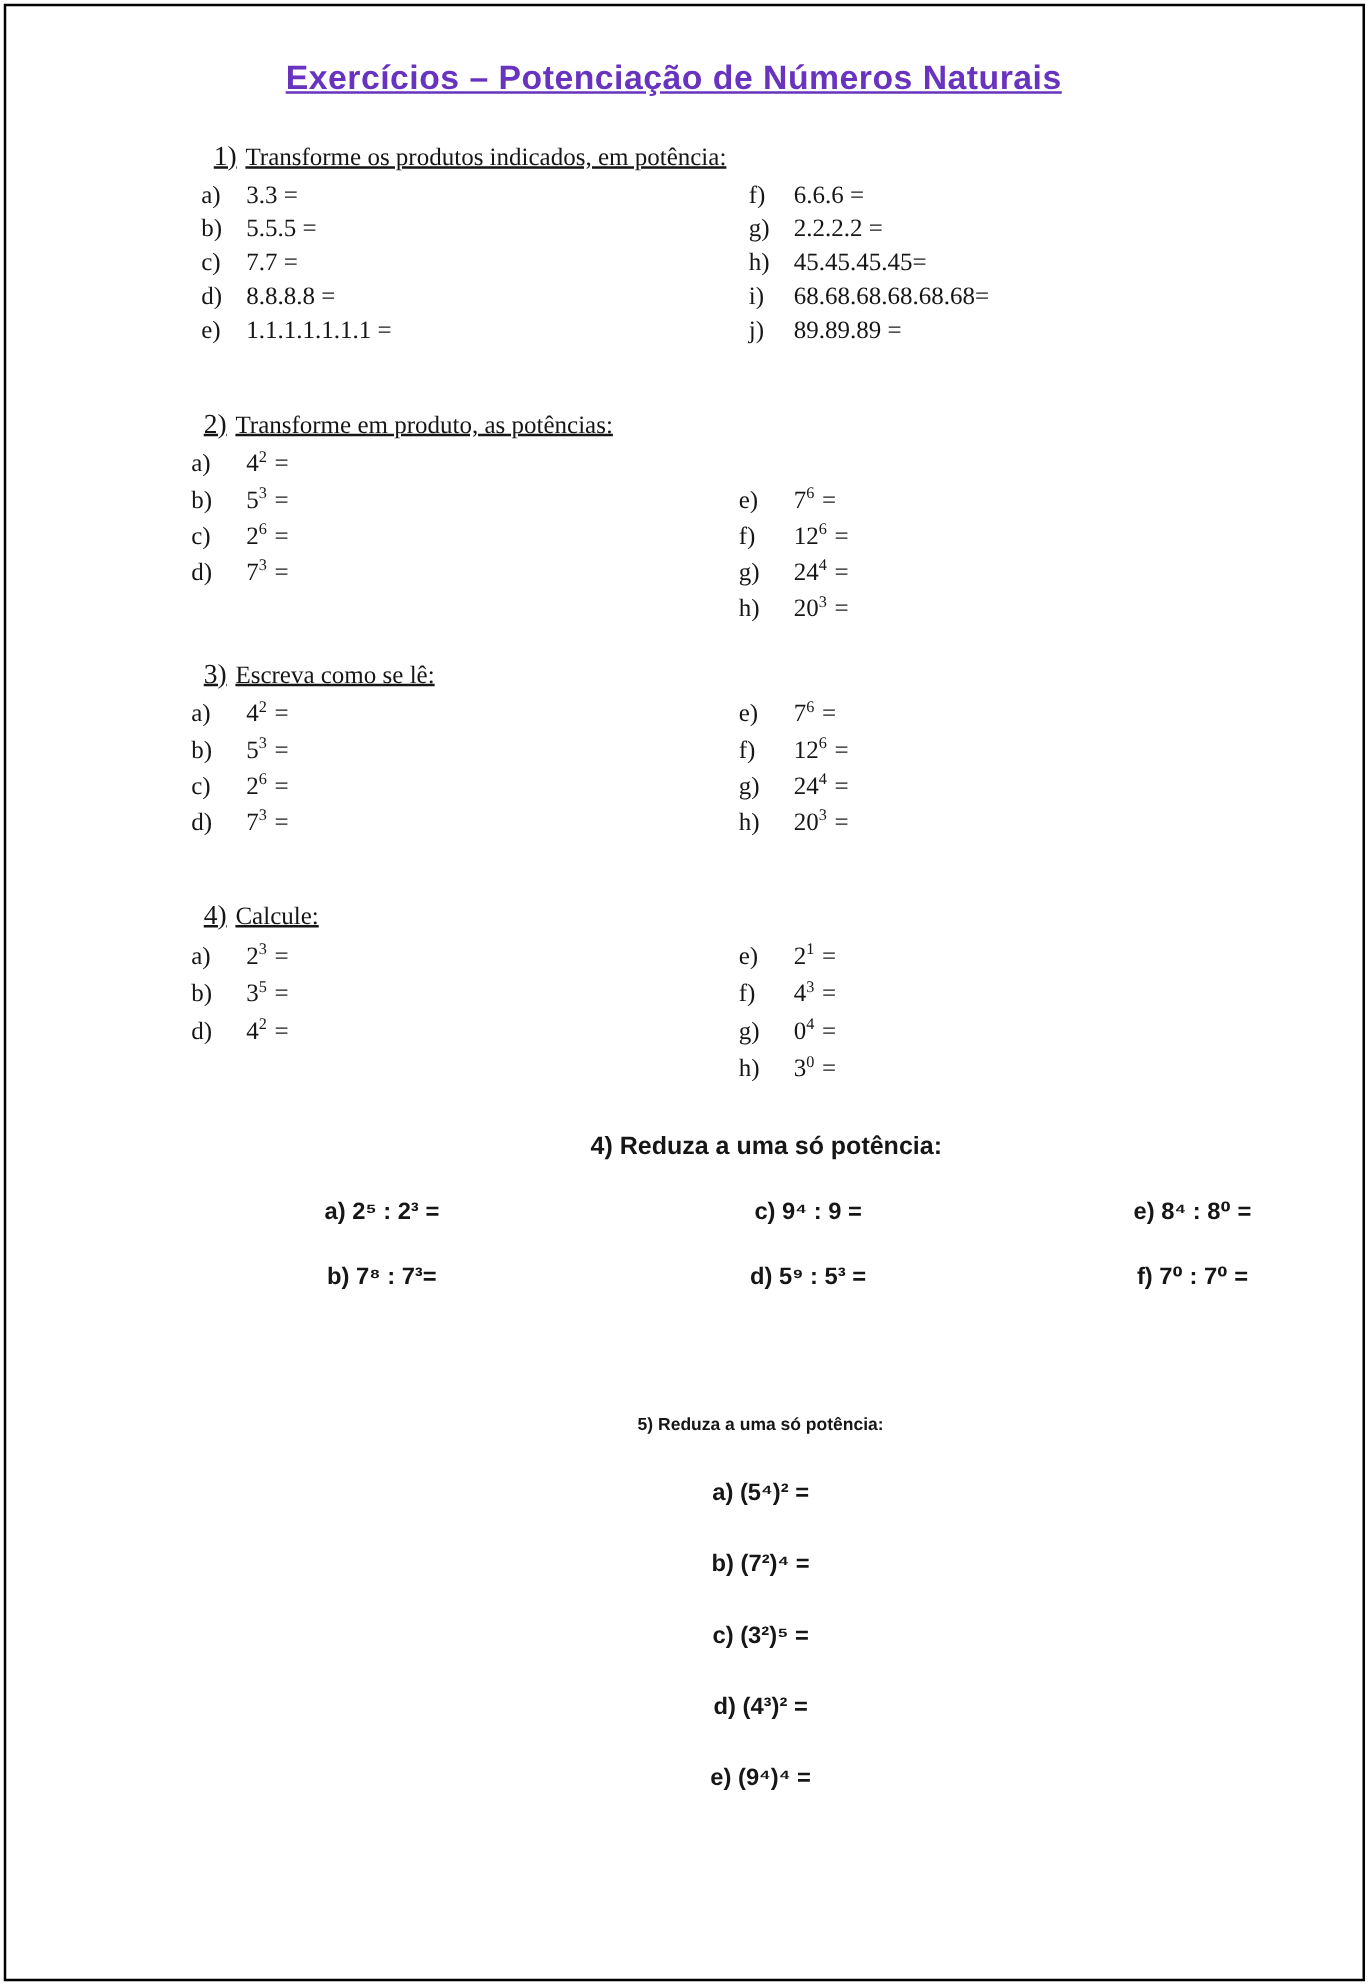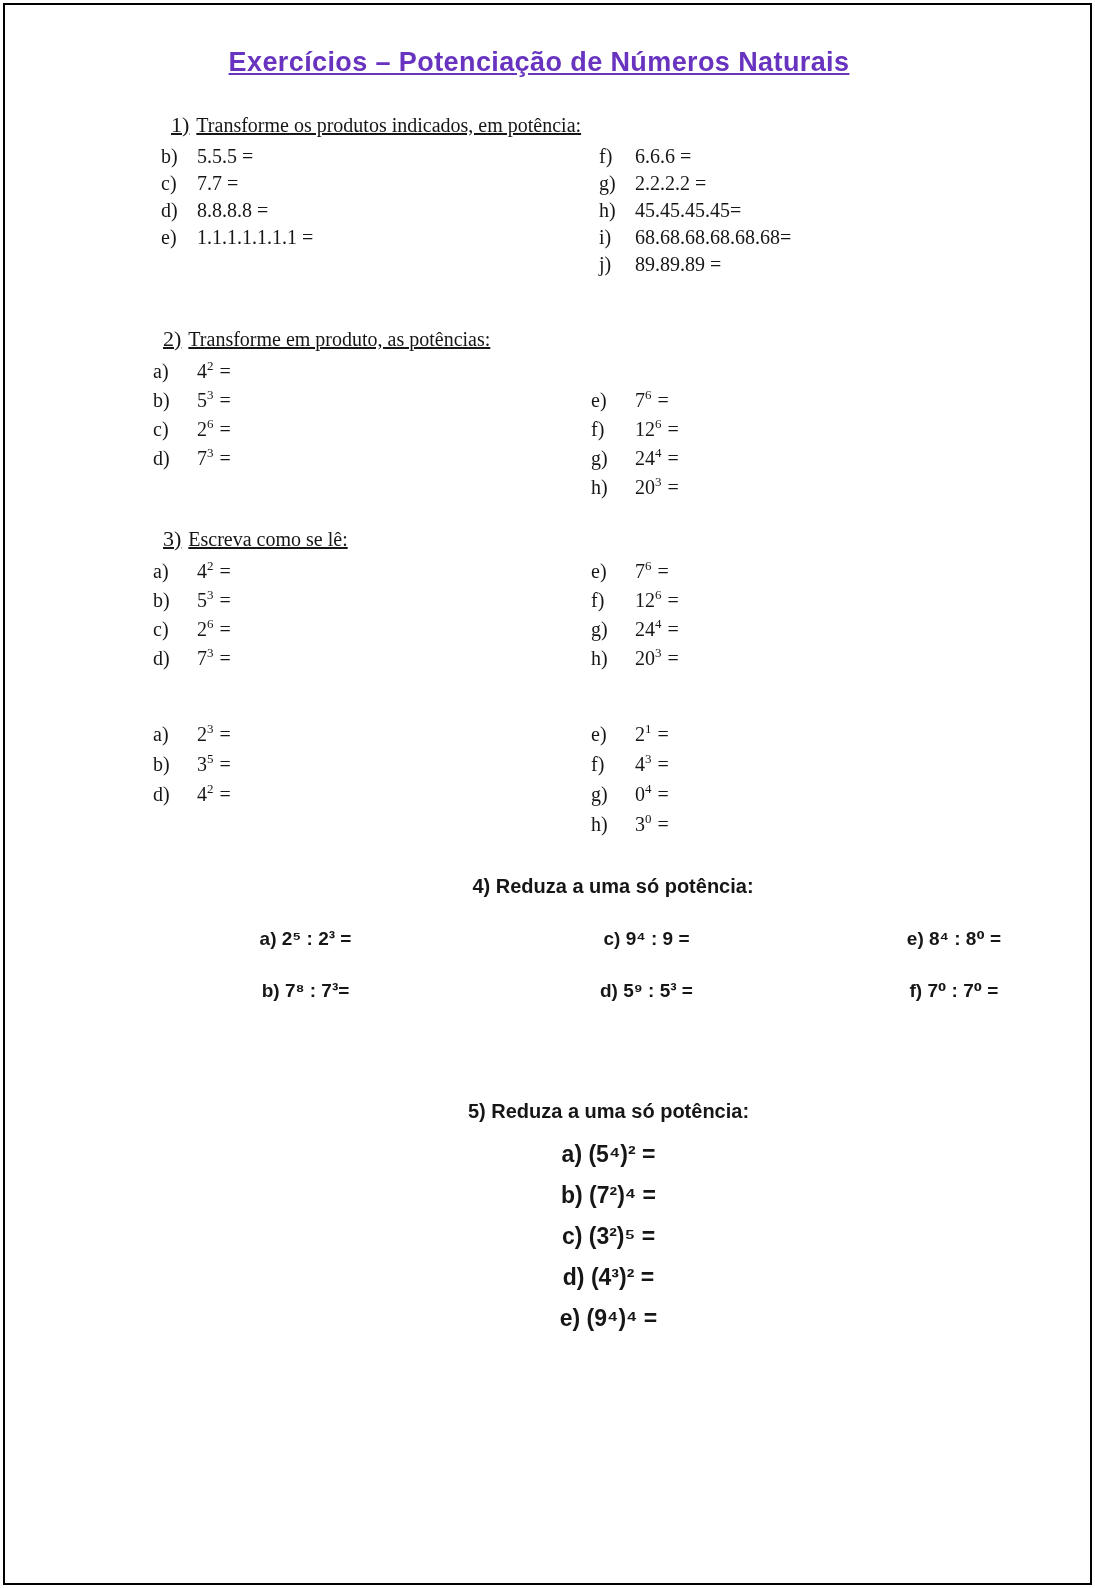--- a/index.html
+++ b/index.html
@@ -40,34 +40,35 @@
   sup { font-size: 13px; line-height: 0; }
   .eq { margin-left: 6px; }
   .offset-col { margin-top: 29px; }
 
   .sans { font-family: "Liberation Sans", "DejaVu Sans", sans-serif; font-weight: 700; text-align: center; }
   .ex-4b { margin-left: 131px; margin-top: 36px; }
   .ex-4b .b-head { font-size: 20px; }
   .row3 { display: grid; grid-template-columns: 339px 343px auto; margin-top: 30px; }
   .bitem { font-size: 19px; line-height: 22px; white-space: pre; }
   .ex-5 { margin-left: 122px; margin-top: 98px; }
-  .ex-5 .b-head { font-size: 20px; }
-  .b5item { font-size: 23px; line-height: 19px; margin-top: 22px; white-space: pre; }
+  .ex-5 .b-head { font-size: 14px; }
+  .b5item { font-size: 19px; line-height: 19px; margin-top: 38px; white-space: pre; }
 </style>
 </head>
 <body>
 
 <div class="page">
 
   <h1 class="title" style="color: rgb(103, 51, 191);">Exercícios – Potenciação de Números Naturais</h1>
 
   <section class="ex ex-first">
     <div class="ex-head"><span class="ex-num">1)</span><span>Transforme os produtos indicados, em potência:</span></div>
     <div class="cols">
       <div class="col">
+        <div class="item"><span class="lbl">a)</span><span>3.3 =</span></div>
         <div class="item"><span class="lbl">b)</span><span>5.5.5 =</span></div>
         <div class="item"><span class="lbl">c)</span><span>7.7 =</span></div>
         <div class="item"><span class="lbl">d)</span><span>8.8.8.8 =</span></div>
         <div class="item"><span class="lbl">e)</span><span>1.1.1.1.1.1.1 =</span></div>
       </div>
       <div class="col">
         <div class="item"><span class="lbl">f)</span><span>6.6.6 =</span></div>
         <div class="item"><span class="lbl">g)</span><span>2.2.2.2 =</span></div>
         <div class="item"><span class="lbl">h)</span><span>45.45.45.45=</span></div>
         <div class="item"><span class="lbl">i)</span><span>68.68.68.68.68.68=</span></div>
@@ -106,20 +107,21 @@
       <div class="col">
         <div class="item pow"><span class="lbl">e)</span><span><span>7</span><sup>6</sup><span class="eq">=</span></span></div>
         <div class="item pow"><span class="lbl">f)</span><span><span>12</span><sup>6</sup><span class="eq">=</span></span></div>
         <div class="item pow"><span class="lbl">g)</span><span><span>24</span><sup>4</sup><span class="eq">=</span></span></div>
         <div class="item pow"><span class="lbl">h)</span><span><span>20</span><sup>3</sup><span class="eq">=</span></span></div>
       </div>
     </div>
   </section>
 
   <section class="ex ex-4">
+    <div class="ex-head"><span class="ex-num">4)</span><span>Calcule:</span></div>
     <div class="cols">
       <div class="col">
         <div class="item pow"><span class="lbl">a)</span><span><span>2</span><sup>3</sup><span class="eq">=</span></span></div>
         <div class="item pow"><span class="lbl">b)</span><span><span>3</span><sup>5</sup><span class="eq">=</span></span></div>
         <div class="item pow"><span class="lbl">d)</span><span><span>4</span><sup>2</sup><span class="eq">=</span></span></div>
       </div>
       <div class="col">
         <div class="item pow"><span class="lbl">e)</span><span><span>2</span><sup>1</sup><span class="eq">=</span></span></div>
         <div class="item pow"><span class="lbl">f)</span><span><span>4</span><sup>3</sup><span class="eq">=</span></span></div>
         <div class="item pow"><span class="lbl">g)</span><span><span>0</span><sup>4</sup><span class="eq">=</span></span></div>

